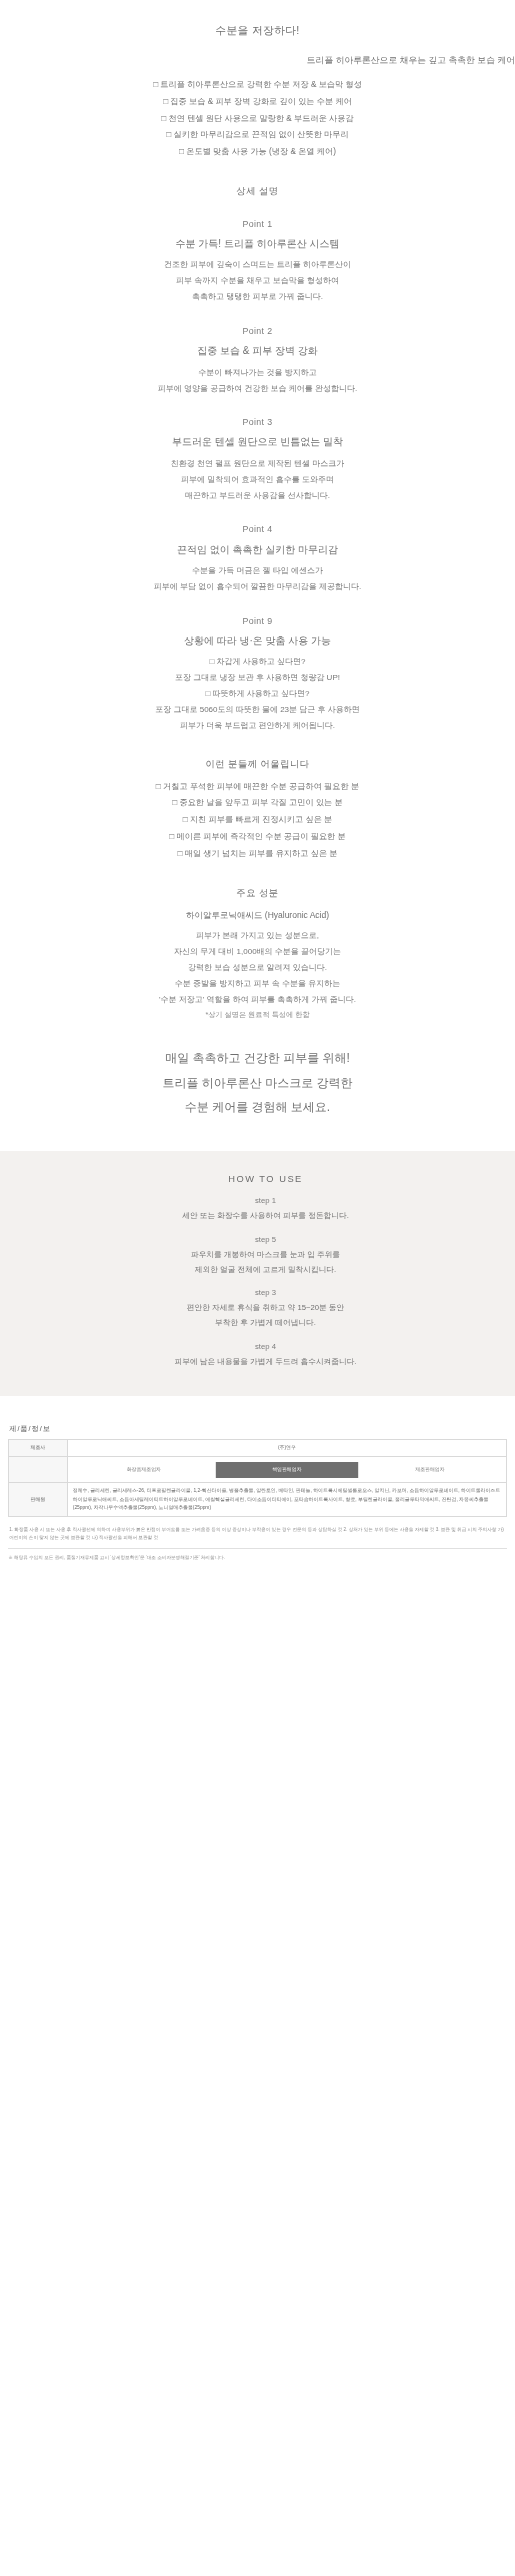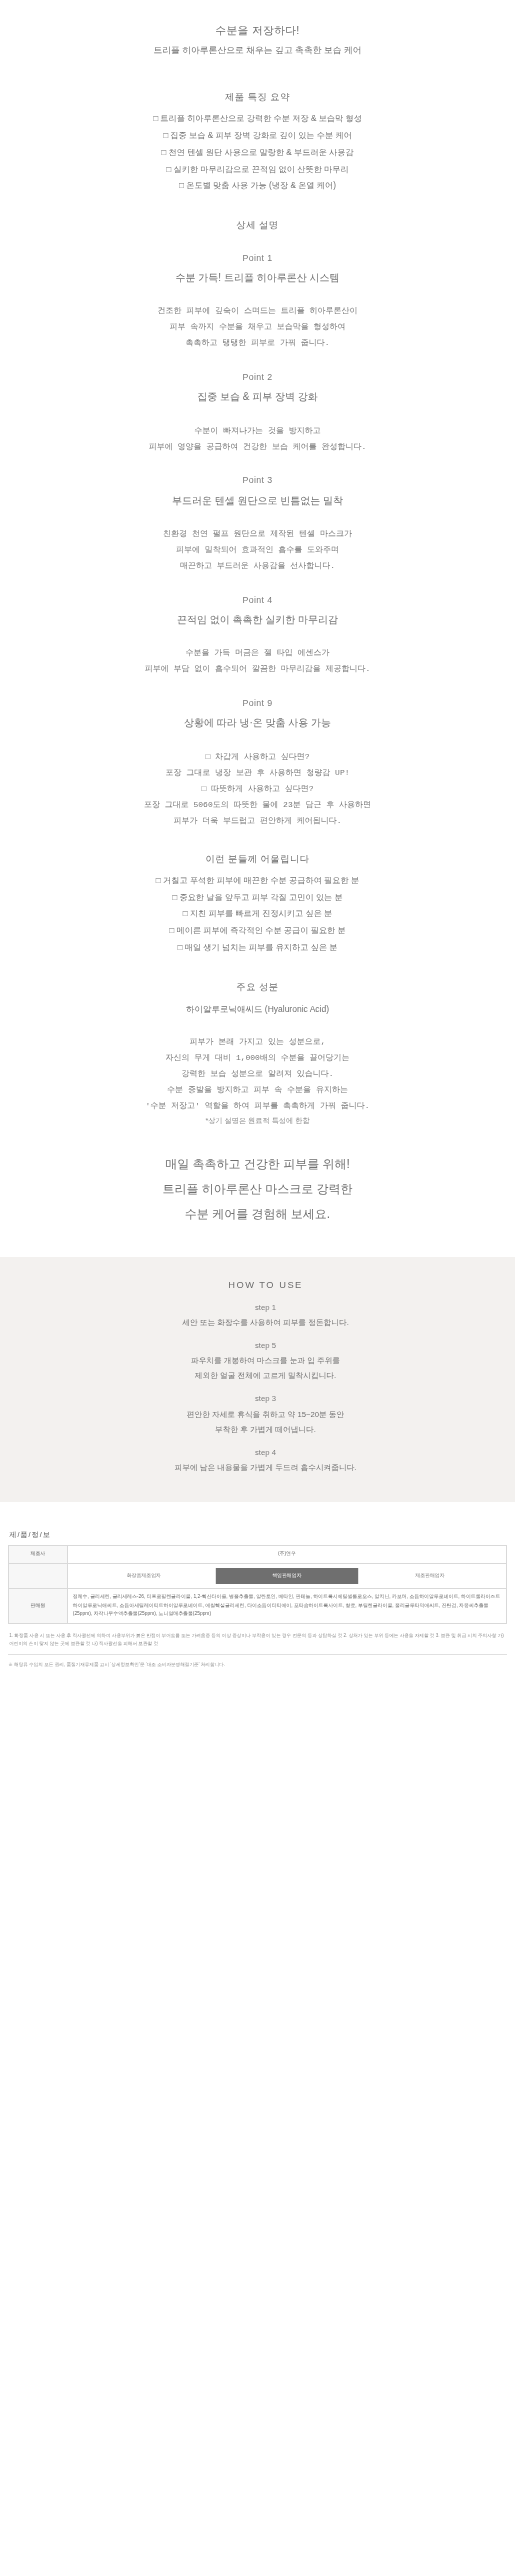--- a/index.html
+++ b/index.html
@@ -31,21 +31,22 @@
   .hero-title {
     font-size: 10.8px;
     color: #6b6b6b;
     letter-spacing: 0.3px;
     line-height: 1.8;
   }
   .hero-sub {
     font-size: 8.8px;
     color: #6f6f6f;
     line-height: 1.9;
-    margin-top: 2px;
+    margin-top: 12px;
+    text-align: right;
   }
 
   .section-heading {
     font-size: 9.3px;
     color: #6b6b6b;
     letter-spacing: 0.5px;
     margin-top: 24px;
     margin-bottom: 7.2px;
   }
 
@@ -69,22 +70,21 @@
   }
   .point-title {
     font-size: 10px;
     color: #6f6f6f;
     line-height: 1.95;
   }
   .point-body {
     font-size: 8px;
     color: #767676;
     line-height: 2.0;
-    margin-top: 16px;
-    font-family: Liberation Mono, monospace;
+    margin-top: 4px;
   }
 
   .ingredient-title {
     font-size: 8.5px;
     color: #6f6f6f;
     line-height: 2.0;
   }
   .small-note {
     font-size: 7.2px;
     color: #8a8a8a;
@@ -198,21 +198,20 @@
 <body>
 
 <div class="page">
 
   <section class="block hero center">
     <div class="hero-title">수분을 저장하다!</div>
     <div class="hero-sub">트리플 히아루론산으로 채우는 깊고 촉촉한 보습 케어</div>
   </section>
 
   <section class="block center">
-    <div class="section-heading">제품 특징 요약</div>
     <ul class="bullet-list">
       <li>□ 트리플 히아루론산으로 강력한 수분 저장 &amp; 보습막 형성</li>
       <li>□ 집중 보습 &amp; 피부 장벽 강화로 깊이 있는 수분 케어</li>
       <li>□ 천연 텐셀 원단 사용으로 말랑한 &amp; 부드러운 사용감</li>
       <li>□ 실키한 마무리감으로 끈적임 없이 산뜻한 마무리</li>
       <li>□ 온도별 맞춤 사용 가능 (냉장 &amp; 온열 케어)</li>
     </ul>
   </section>
 
   <section class="block center">

